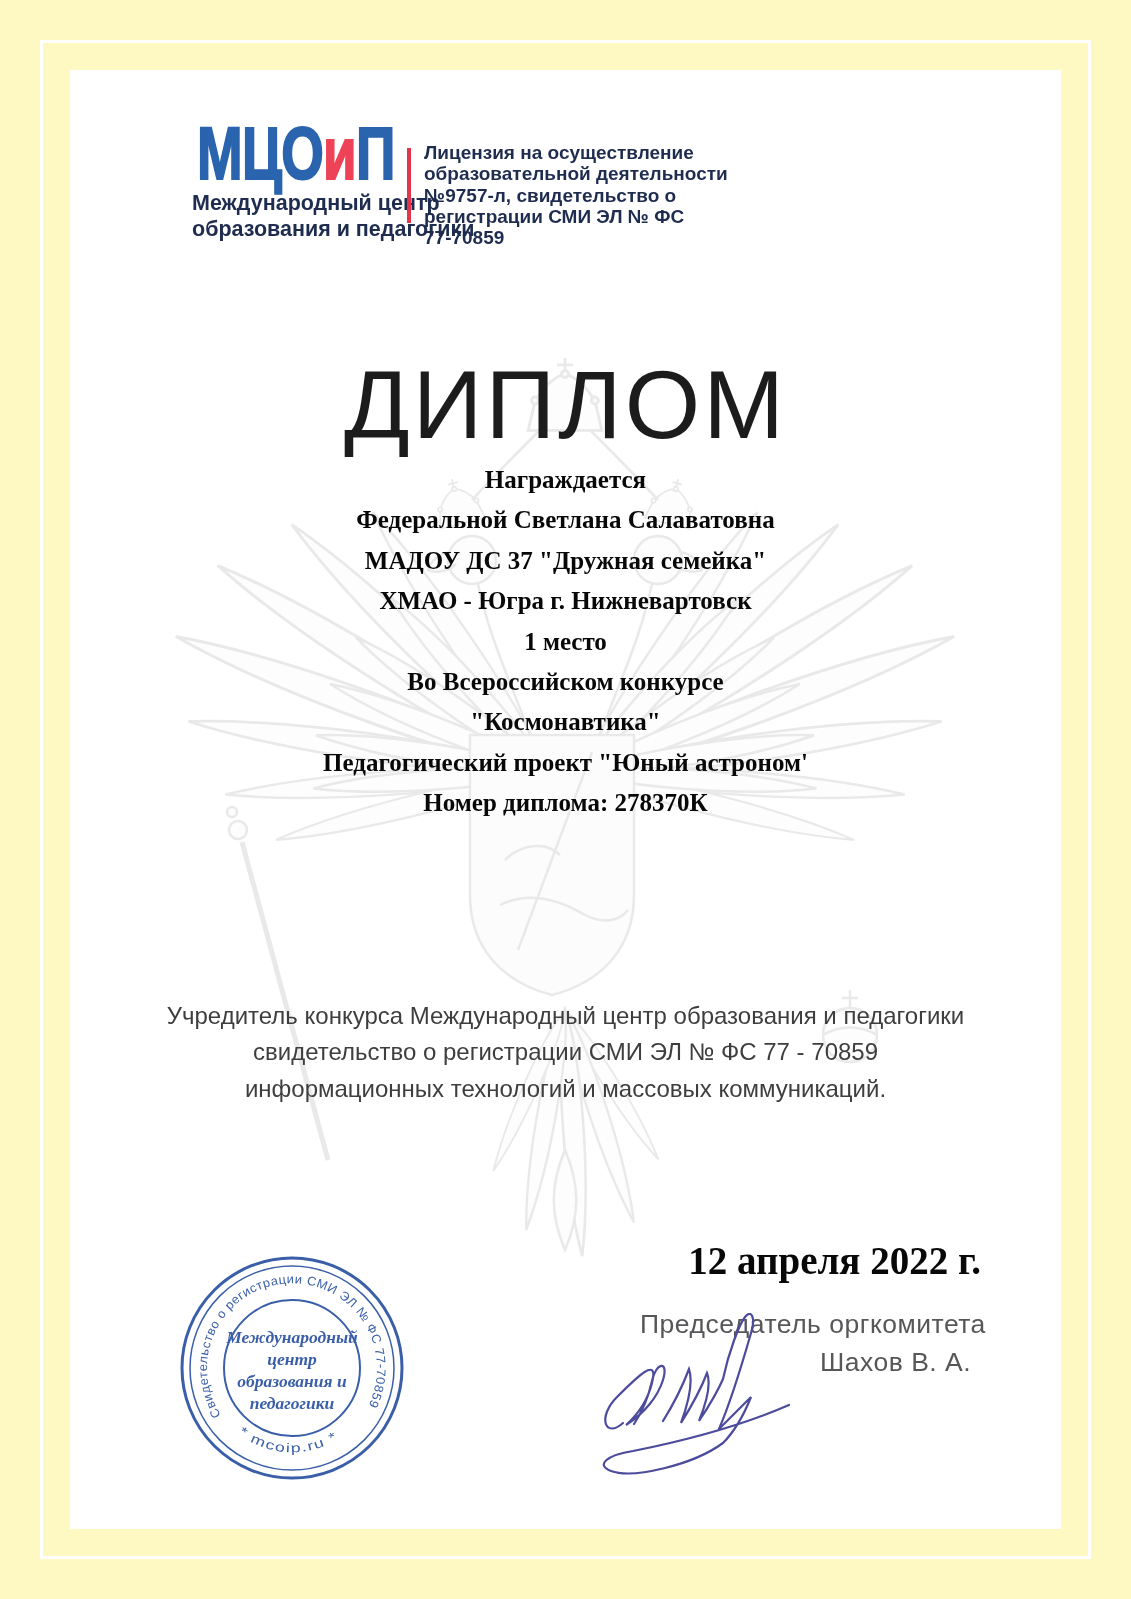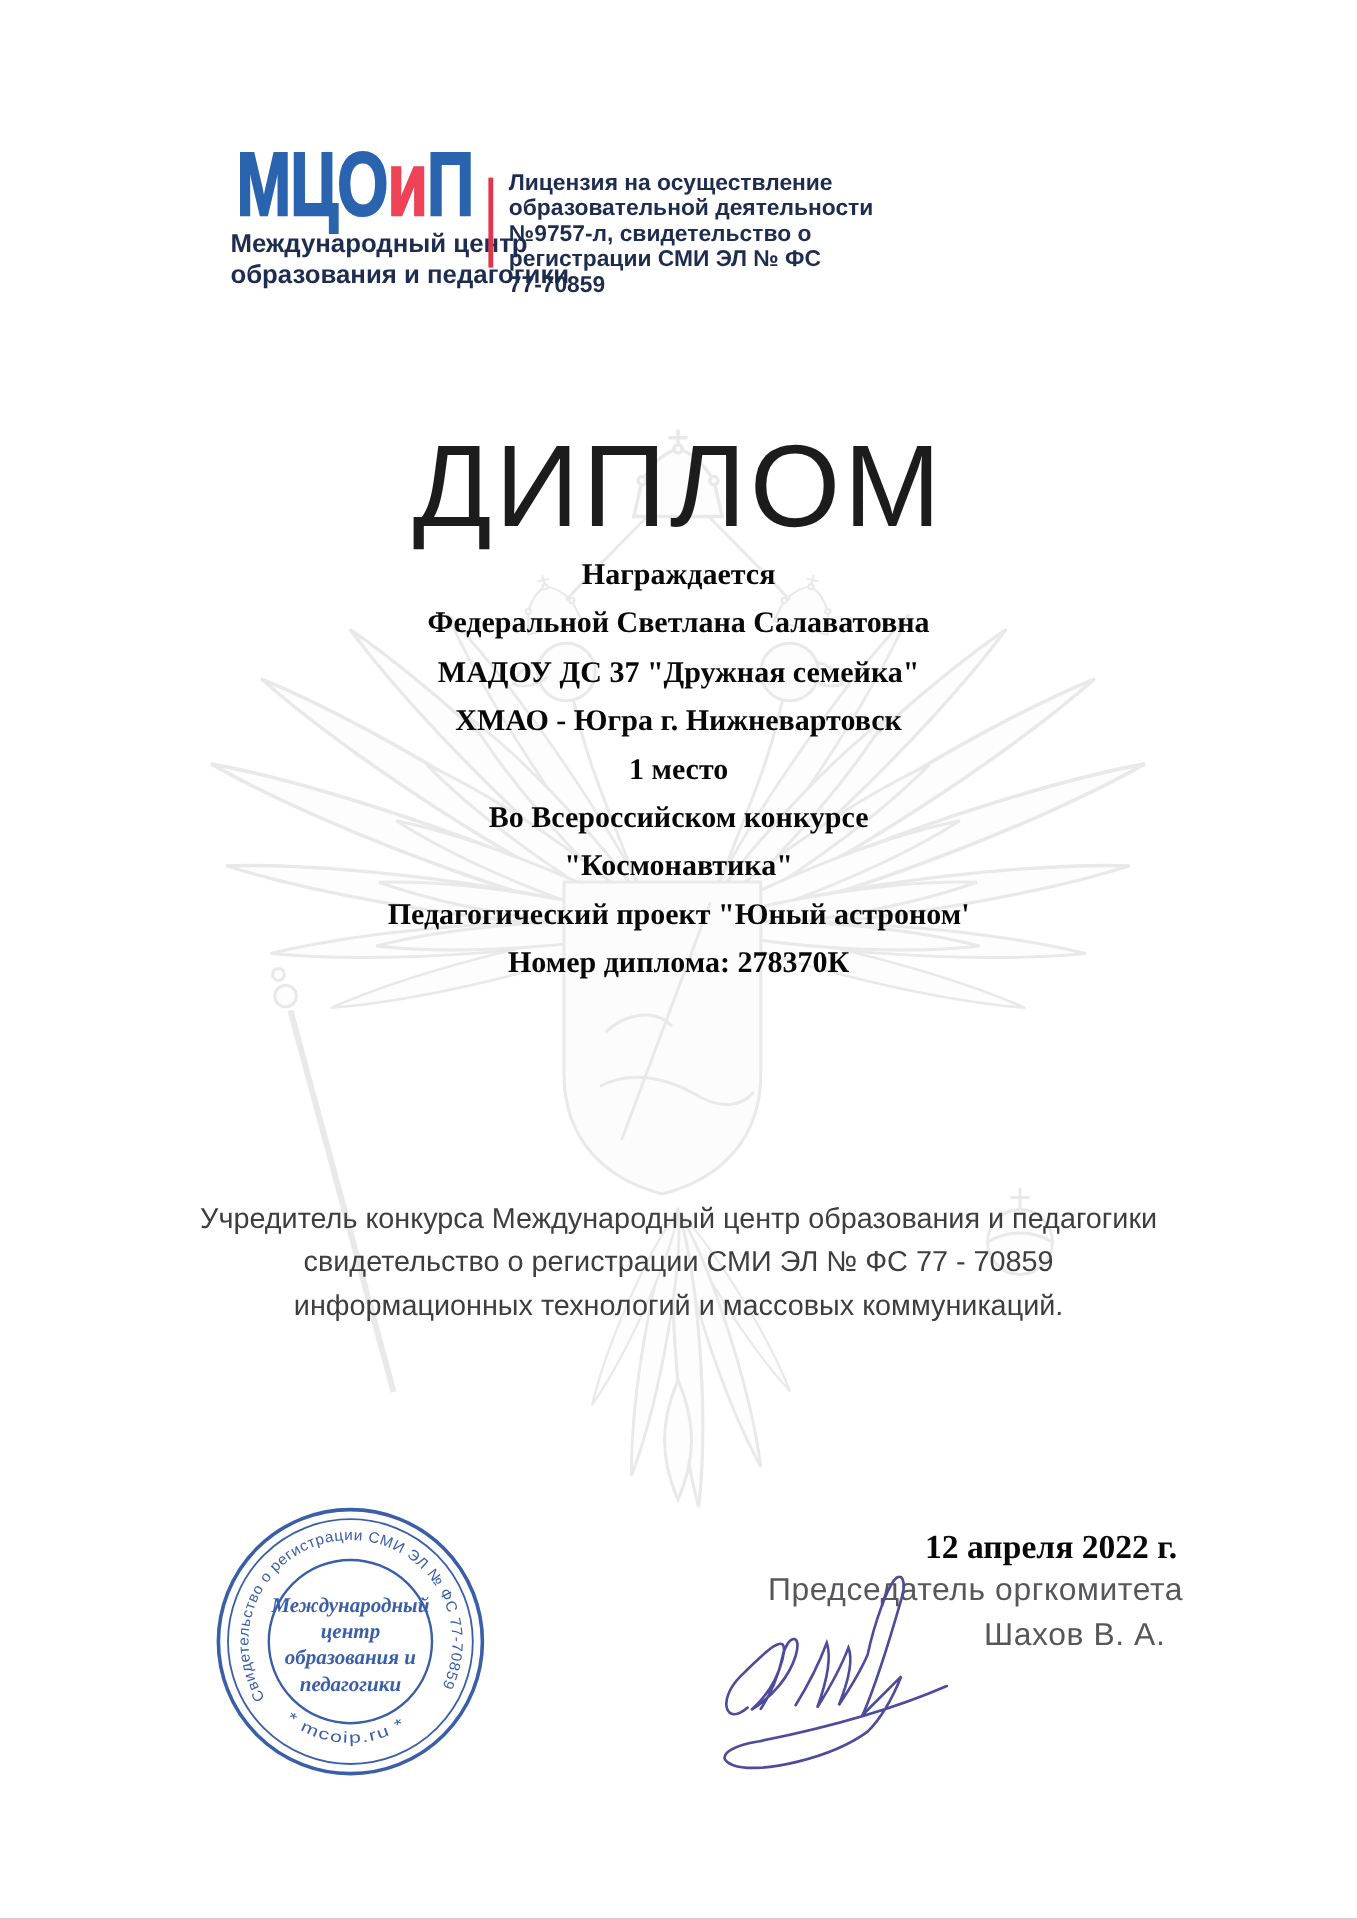--- a/index.html
+++ b/index.html
@@ -1,19 +1,19 @@
 <!DOCTYPE html>
 <html><head>
 <meta charset="utf-8">
 <style>
   * { margin:0; padding:0; box-sizing:border-box; }
   html,body { background:#888; }
   .page {
     position:relative; width:1131px; height:1599px; margin:0 auto;
-    background:#ffffff; overflow:hidden;
+    background:#fef9c3; overflow:hidden;
     font-family:"Liberation Sans", sans-serif;
   }
   .paper { position:absolute; inset:70px; background:#ffffff; }
   .pinstripe { position:absolute; inset:40px; border:3px solid #ffffff; pointer-events:none; z-index:5; }
   .watermark { position:absolute; left:0; top:0; z-index:1; }
   .layer { position:absolute; z-index:2; }
 
   
   .logo-acronym {
     position:absolute; left:197px; top:118px; font-size:75px; font-weight:bold;
@@ -27,21 +27,21 @@
   
   .title { position:absolute; left:0; right:0; top:352px; text-align:center;
     font-size:97px; letter-spacing:3px; font-weight:400; color:#1c1c1c; line-height:1.1; }
   .award { position:absolute; left:0; right:0; top:460px; text-align:center;
     font-family:"Liberation Serif", serif; font-weight:bold; font-size:25px; line-height:40.4px; color:#080808; }
 
   .founder { position:absolute; left:0; right:0; top:998px; text-align:center;
     font-size:24px; line-height:36.3px; color:#3e3e3e; }
 
   .date { position:absolute; right:150px; top:1238px; font-family:"Liberation Serif", serif;
-    font-weight:bold; font-size:28px; color:#080808;margin-top:36px; }
+    font-weight:bold; font-size:39px; color:#080808; }
 
   .sig-role { position:absolute; left:640px; top:1309px; font-size:26.5px; color:#57575a; letter-spacing:0.5px; }
   .sig-name { position:absolute; left:820px; top:1347px; font-size:26.5px; color:#57575a; letter-spacing:0.5px; }
   .signature-svg { position:absolute; left:593px; top:1313px; z-index:3; }
 
   .stamp-svg { position:absolute; left:176px; top:1252px; z-index:3; }
   .stamp-center { font-family:"Liberation Serif", serif; font-style:italic; font-weight:bold; font-size:17.5px; }
   .stamp-arc { font-family:"Liberation Sans", sans-serif; font-size:12.5px; letter-spacing:0.5px; }
   .stamp-arc-b { font-family:"Liberation Sans", sans-serif; font-size:13px; letter-spacing:1px; }
 </style>

